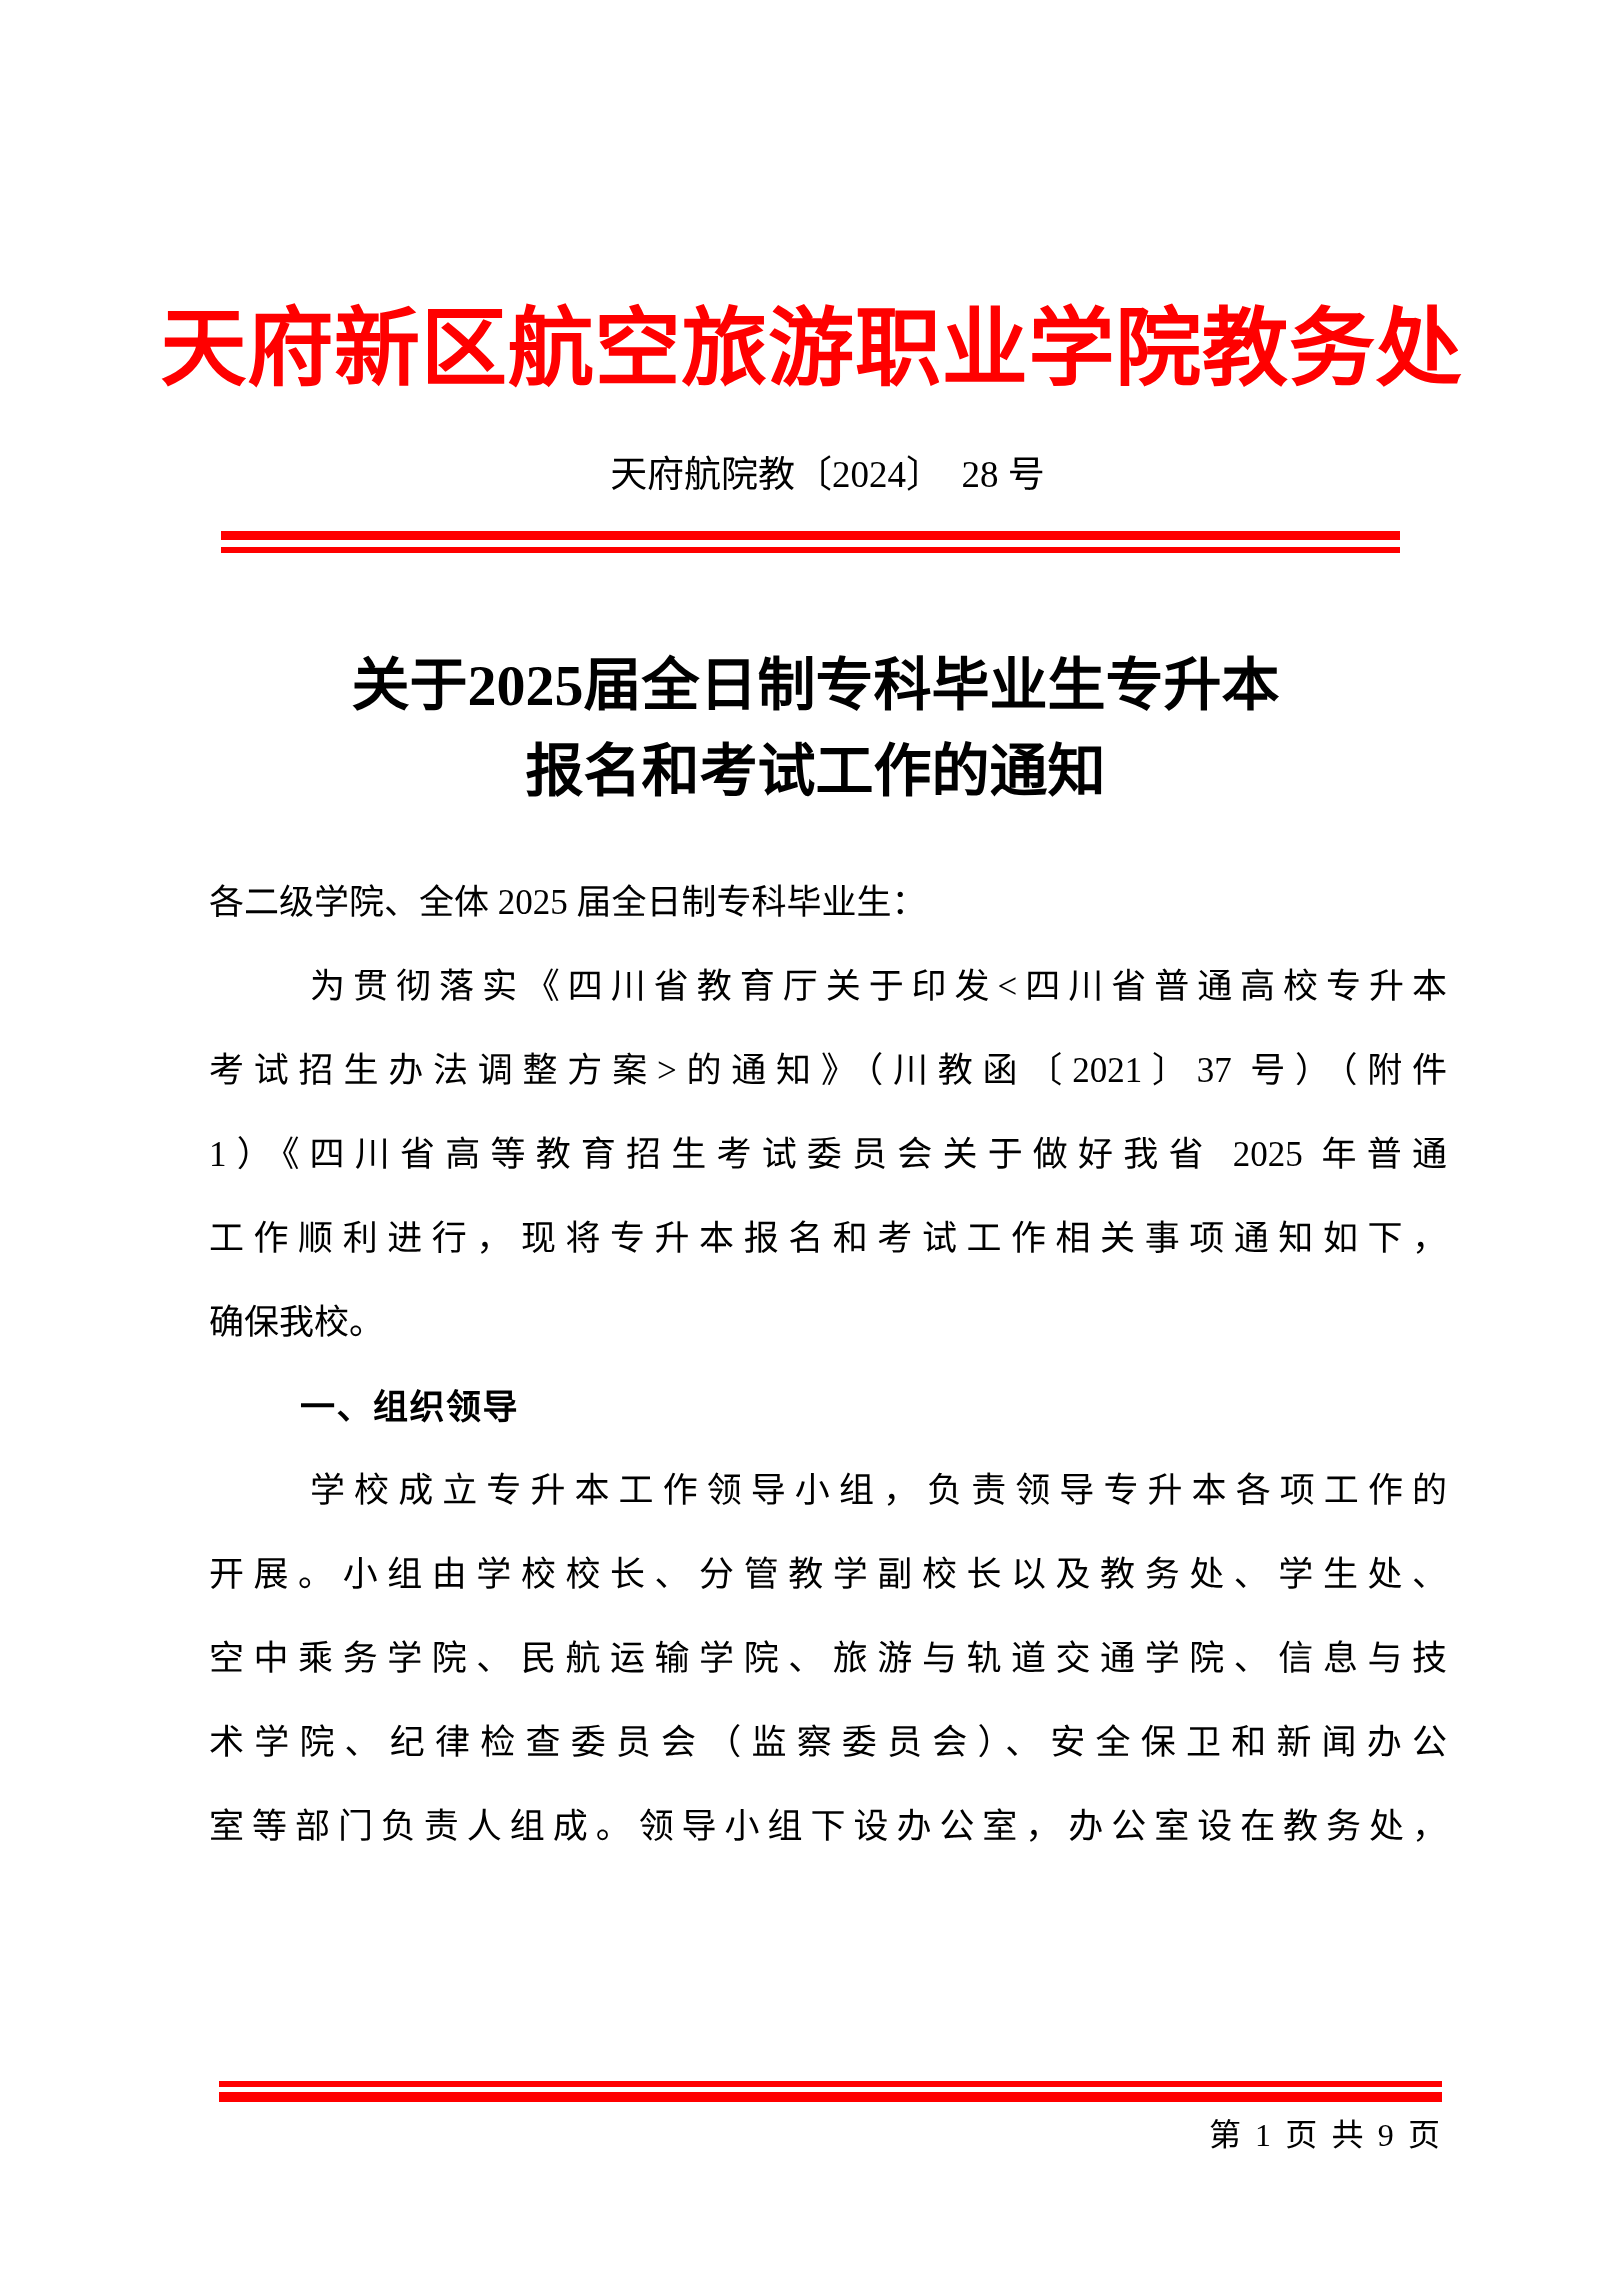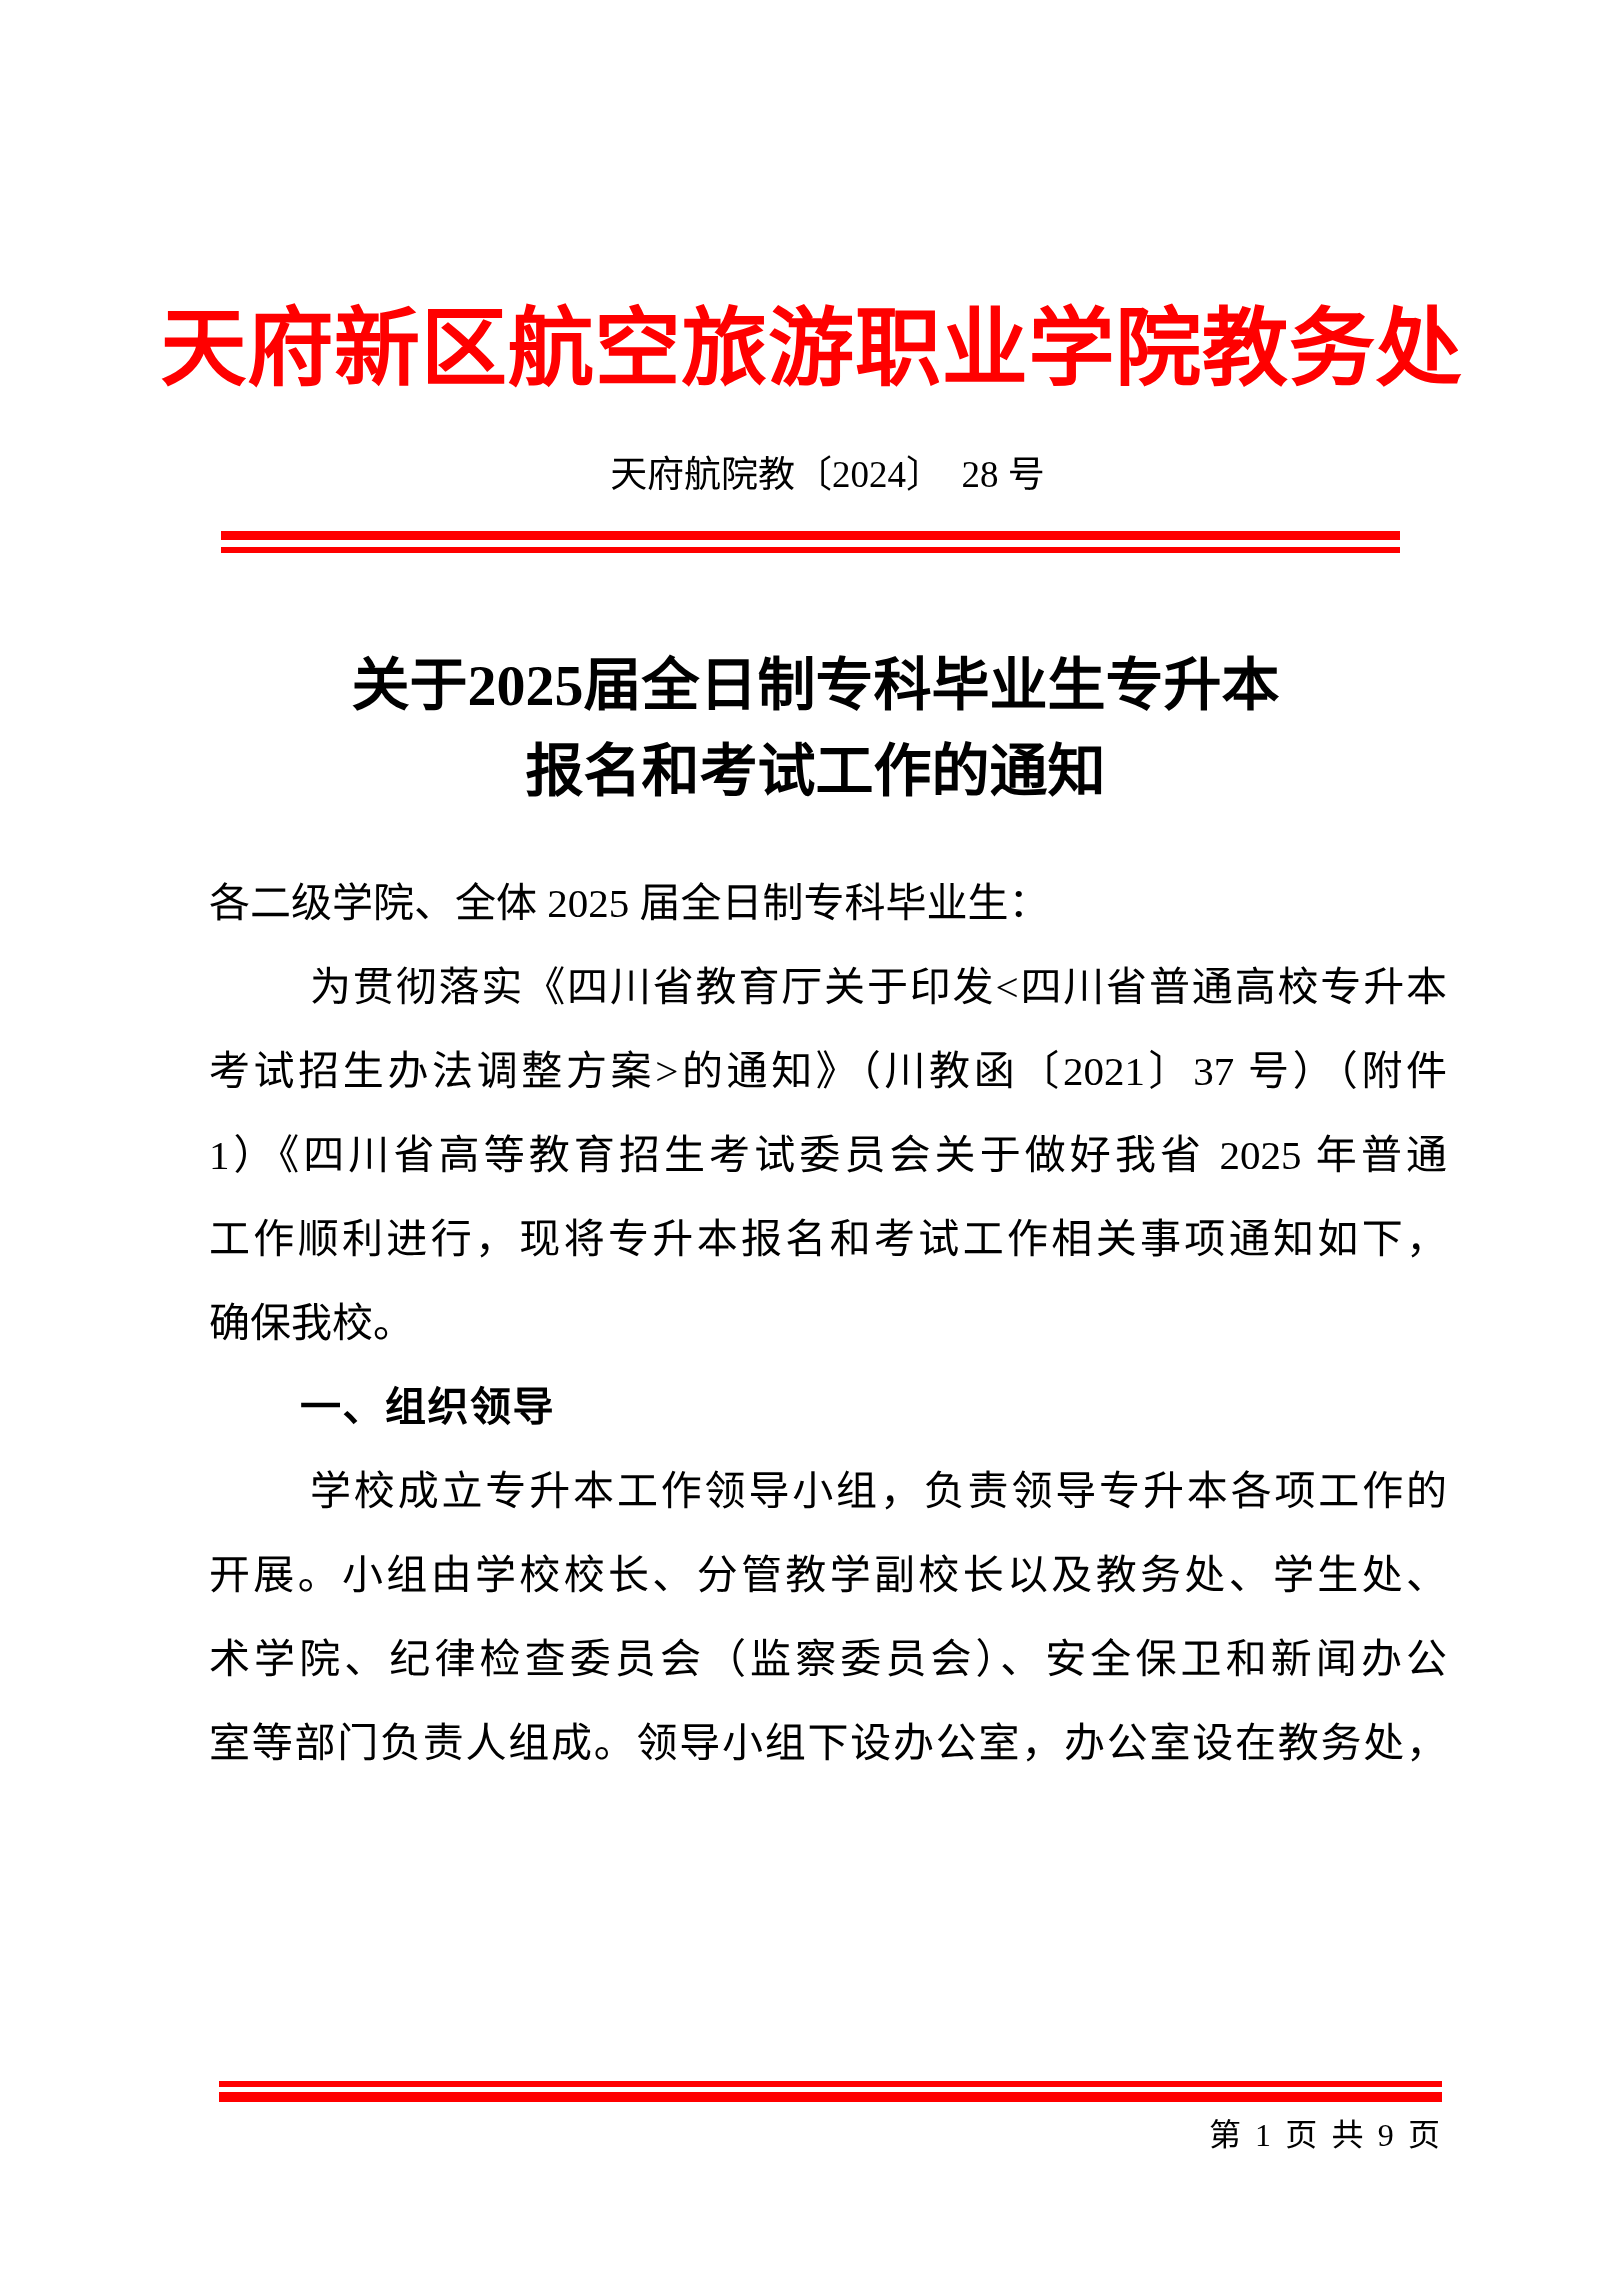--- a/index.html
+++ b/index.html
@@ -57,21 +57,21 @@
     font-family: "Liberation Serif", "DejaVu Serif", serif;
     padding-left: 8px;
   }
   .doc-title .title-line { display: block; }
 
   
   .doc-body {
     position: absolute;
     top: 861px; left: 209px;
     width: 1238px;
-    font-size: 41px;
+    font-size: 35px;
     line-height: 84px;
   }
   .doc-body .line { height: 84px; white-space: nowrap; }
   .doc-body .line.justify {
     white-space: normal;
     text-align: justify;
     text-align-last: justify;
     text-justify: inter-character;
   }
   .doc-body .line.indent  { text-indent: 101px; }
@@ -123,20 +123,21 @@
   <div class="doc-body">
       <div class="line">各二级学院、全体 2025 届全日制专科毕业生：</div>
       <div class="line indent justify">为贯彻落实《四川省教育厅关于印发&lt;四川省普通高校专升本</div>
       <div class="line justify">考试招生办法调整方案&gt;的通知》（川教函〔2021〕37 号）（附件</div>
       <div class="line justify">1）《四川省高等教育招生考试委员会关于做好我省 2025 年普通</div>
       <div class="line justify">工作顺利进行，现将专升本报名和考试工作相关事项通知如下，</div>
       <div class="line">确保我校。</div>
       <div class="line heading">一、组织领导</div>
       <div class="line indent justify">学校成立专升本工作领导小组，负责领导专升本各项工作的</div>
       <div class="line justify">开展。小组由学校校长、分管教学副校长以及教务处、学生处、</div>
+      <div class="line justify">空中乘务学院、民航运输学院、旅游与轨道交通学院、信息与技</div>
       <div class="line justify">术学院、纪律检查委员会（监察委员会）、安全保卫和新闻办公</div>
       <div class="line justify">室等部门负责人组成。领导小组下设办公室，办公室设在教务处，</div>
     </div>
 
   <div class="foot-rules">
     <div class="rule-thin"></div>
     <div class="rule-gap"></div>
     <div class="rule-thick"></div>
   </div>
 

